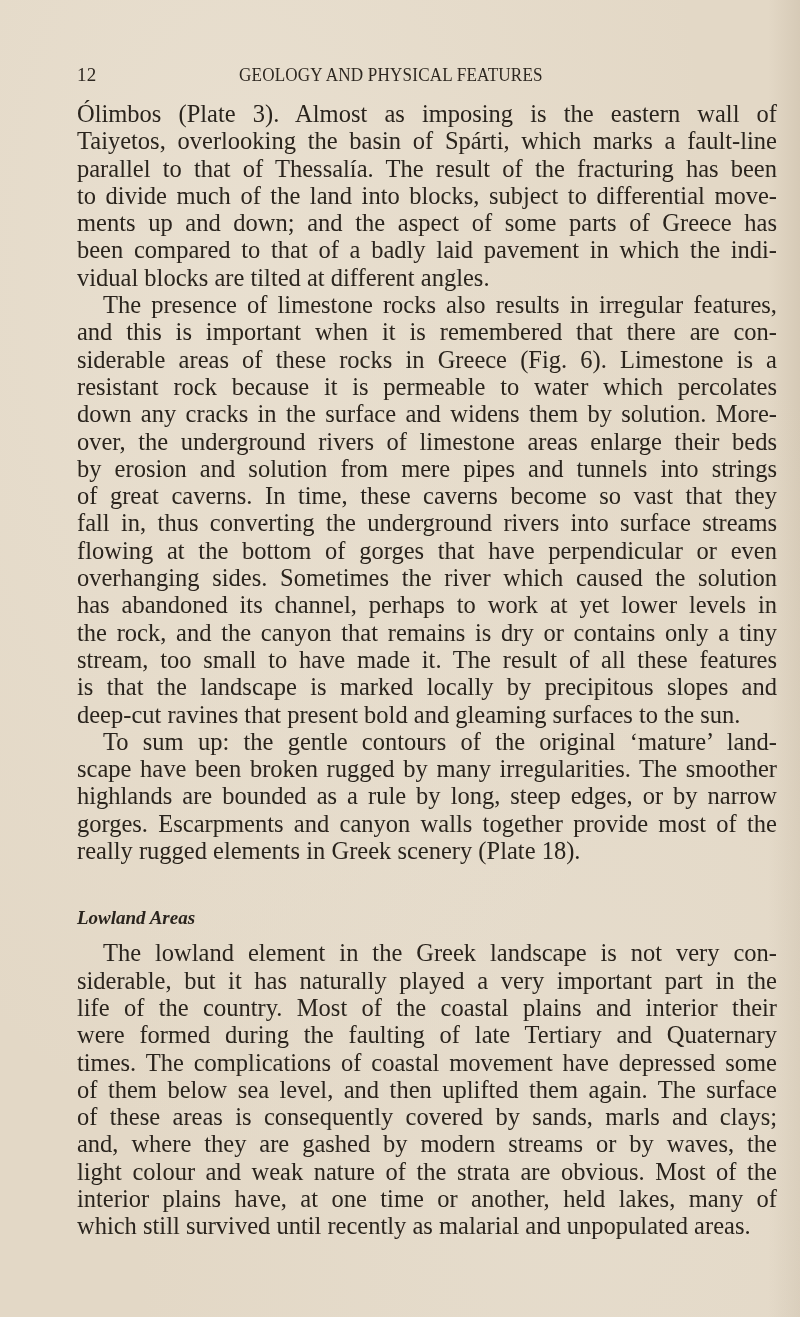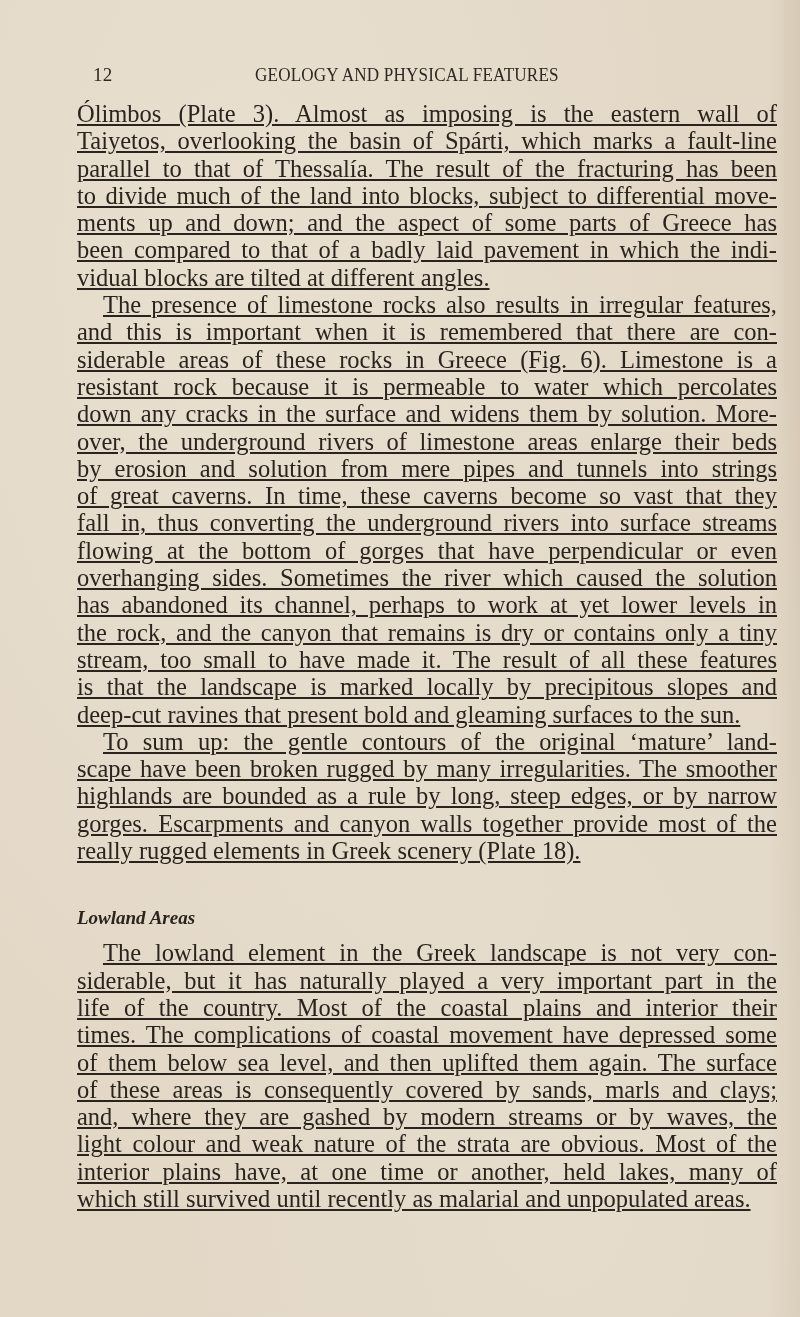--- a/index.html
+++ b/index.html
@@ -21,21 +21,21 @@
     }
     .page {
       position: absolute;
       left: 77px;
       top: 0;
       width: 700px;
     }
     .running-head {
       position: absolute;
       top: 64px;
-      left: 16px;
+      left: 0;
       width: 700px;
       height: 26px;
       font-size: 19px;
       letter-spacing: 0.2px;
       color: #2e2821;
       font-family: Liberation Serif, serif;
     }
     .running-head .folio {
       position: absolute;
       left: 0;
@@ -71,21 +71,20 @@
       font-size: 19px;
       line-height: 27px;
       text-align: left;
     }
     .line {
       display: block;
       text-align: justify;
       text-align-last: justify;
       white-space: nowrap;
       overflow: visible;
-      text-decoration: underline;
     }
     .line.last {
       text-align-last: left;
     }
   </style>
 </head>
 <body>
 
 <div class="page">
 
@@ -132,20 +131,21 @@
       <span class="line" style="text-indent:0">gorges. Escarpments and canyon walls together provide most of the</span>
       <span class="line last" style="text-indent:0">really rugged elements in Greek scenery (Plate 18).</span>
     </p>
 
     <h2 class="section-heading">Lowland Areas</h2>
 
     <p class="indent">
       <span class="line" style="text-indent:26px">The lowland element in the Greek landscape is not very con-</span>
       <span class="line" style="text-indent:0">siderable, but it has naturally played a very important part in the</span>
       <span class="line" style="text-indent:0">life of the country. Most of the coastal plains and interior their</span>
+      <span class="line" style="text-indent:0">were formed during the faulting of late Tertiary and Quaternary</span>
       <span class="line" style="text-indent:0">times. The complications of coastal movement have depressed some</span>
       <span class="line" style="text-indent:0">of them below sea level, and then uplifted them again. The surface</span>
       <span class="line" style="text-indent:0">of these areas is consequently covered by sands, marls and clays;</span>
       <span class="line" style="text-indent:0">and, where they are gashed by modern streams or by waves, the</span>
       <span class="line" style="text-indent:0">light colour and weak nature of the strata are obvious. Most of the</span>
       <span class="line" style="text-indent:0">interior plains have, at one time or another, held lakes, many of</span>
       <span class="line last" style="text-indent:0">which still survived until recently as malarial and unpopulated areas.</span>
     </p>
 
   </div>

